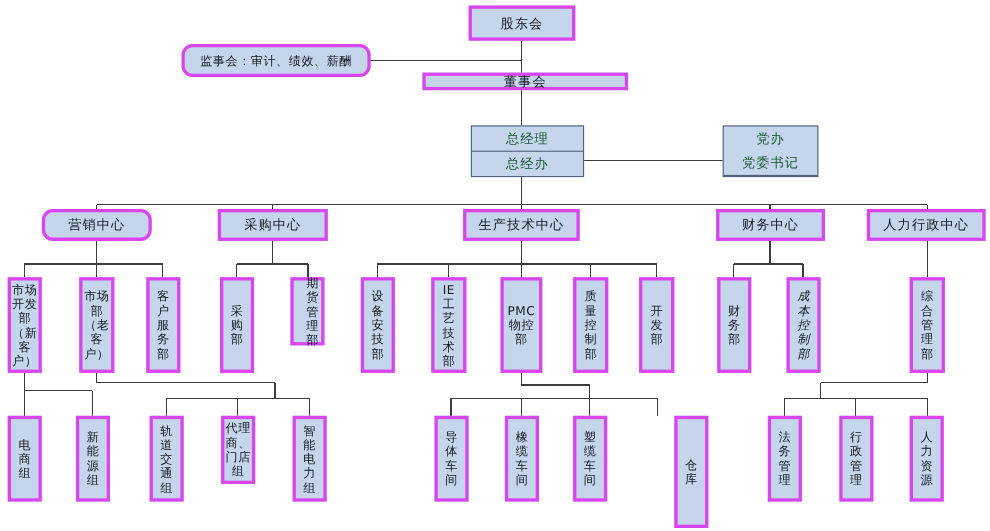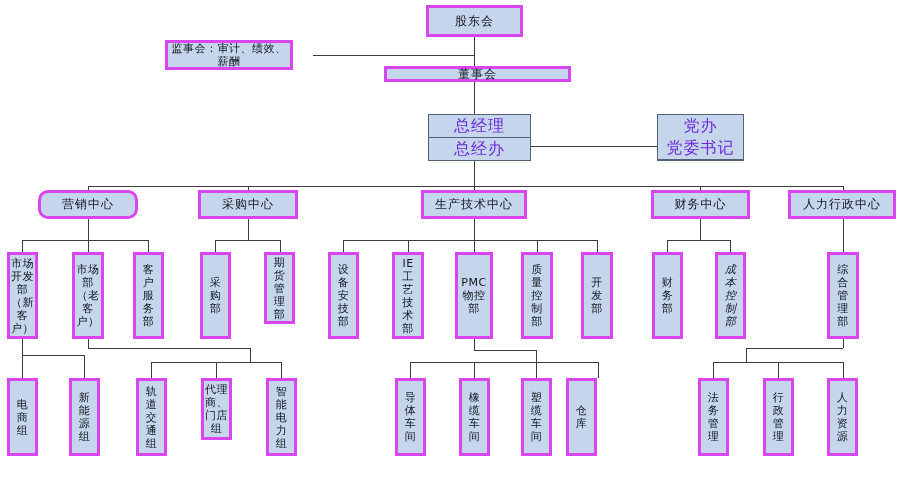--- a/index.html
+++ b/index.html
@@ -57,23 +57,23 @@
     background:#c5d6ec;
     display:flex;
     flex-direction:column;
     z-index:2;
   }
   .split .cell{
     flex:1 1 50%;
     display:flex;
     align-items:center;
     justify-content:center;
-    font-size:16px;
+    font-size:12px;
     letter-spacing:1px;
-    color:#6d28d9;
+    color:#14532d;
   }
   .split .cell.top{border-bottom:1px solid #55617a;}
 </style>
 </head>
 <body>
 
 <div id="chart">
 
   <svg id="wires" viewBox="0 0 900 483" width="900" height="483">
     <g stroke="#3c3c3c" stroke-width="1" fill="none" shape-rendering="crispEdges">
@@ -155,21 +155,21 @@
       <path d="M713 362 L713 378"></path>
       <path d="M778 362 L778 378"></path>
       <path d="M843 362 L843 378"></path>
     </g>
   </svg>
 
   <div class="node wide" style="left:426px;top:5px;width:97px;height:32px;">
     <span class="lbl">股东会</span>
   </div>
 
-  <div class="node" style="left:165px;top:40px;width:128px;height:30px;font-size:11px;">
+  <div class="node" style="left:165px;top:40px;width:172px;height:30px;font-size:11px;border-radius:10px;">
     <span class="lbl">监事会：审计、绩效、薪酬</span>
   </div>
 
   <div class="node wide" style="left:384px;top:66px;width:187px;height:16px;">
     <span class="lbl">董事会</span>
   </div>
 
   <div class="split" style="left:428px;top:114px;width:103px;height:47px;">
     <div class="cell top">总经理</div>
     <div class="cell">总经办</div>
@@ -212,21 +212,21 @@
   <div class="node vert" style="left:133px;top:252px;width:31px;height:87px;text-align:center;">
     <span class="lbl">客户
 服务
 部</span>
   </div>
 
   <div class="node vert" style="left:200px;top:252px;width:31px;height:87px;">
     <span class="lbl">采购
 部</span>
   </div>
-  <div class="node vert" style="left:264px;top:252px;width:31px;height:72px;">
+  <div class="node vert" style="left:264px;top:252px;width:31px;height:62px;text-align:right;">
     <span class="lbl">期货
 管理
 部</span>
   </div>
 
   <div class="node vert" style="left:328px;top:252px;width:31px;height:87px;align-items:center;">
     <span class="lbl">设备
 安技
 部</span>
   </div>
@@ -296,21 +296,21 @@
 车间</span>
   </div>
   <div class="node vert" style="left:459px;top:378px;width:31px;height:78px;">
     <span class="lbl">橡缆
 车间</span>
   </div>
   <div class="node vert" style="left:521px;top:378px;width:31px;height:78px;">
     <span class="lbl">塑缆
 车间</span>
   </div>
-  <div class="node vert" style="left:566px;top:378px;width:31px;height:78px;">
+  <div class="node vert" style="left:613px;top:378px;width:31px;height:102px;">
     <span class="lbl">仓库</span>
   </div>
 
   <div class="node vert" style="left:698px;top:378px;width:31px;height:78px;">
     <span class="lbl">法务
 管理</span>
   </div>
   <div class="node vert" style="left:763px;top:378px;width:31px;height:78px;">
     <span class="lbl">行政
 管理</span>

